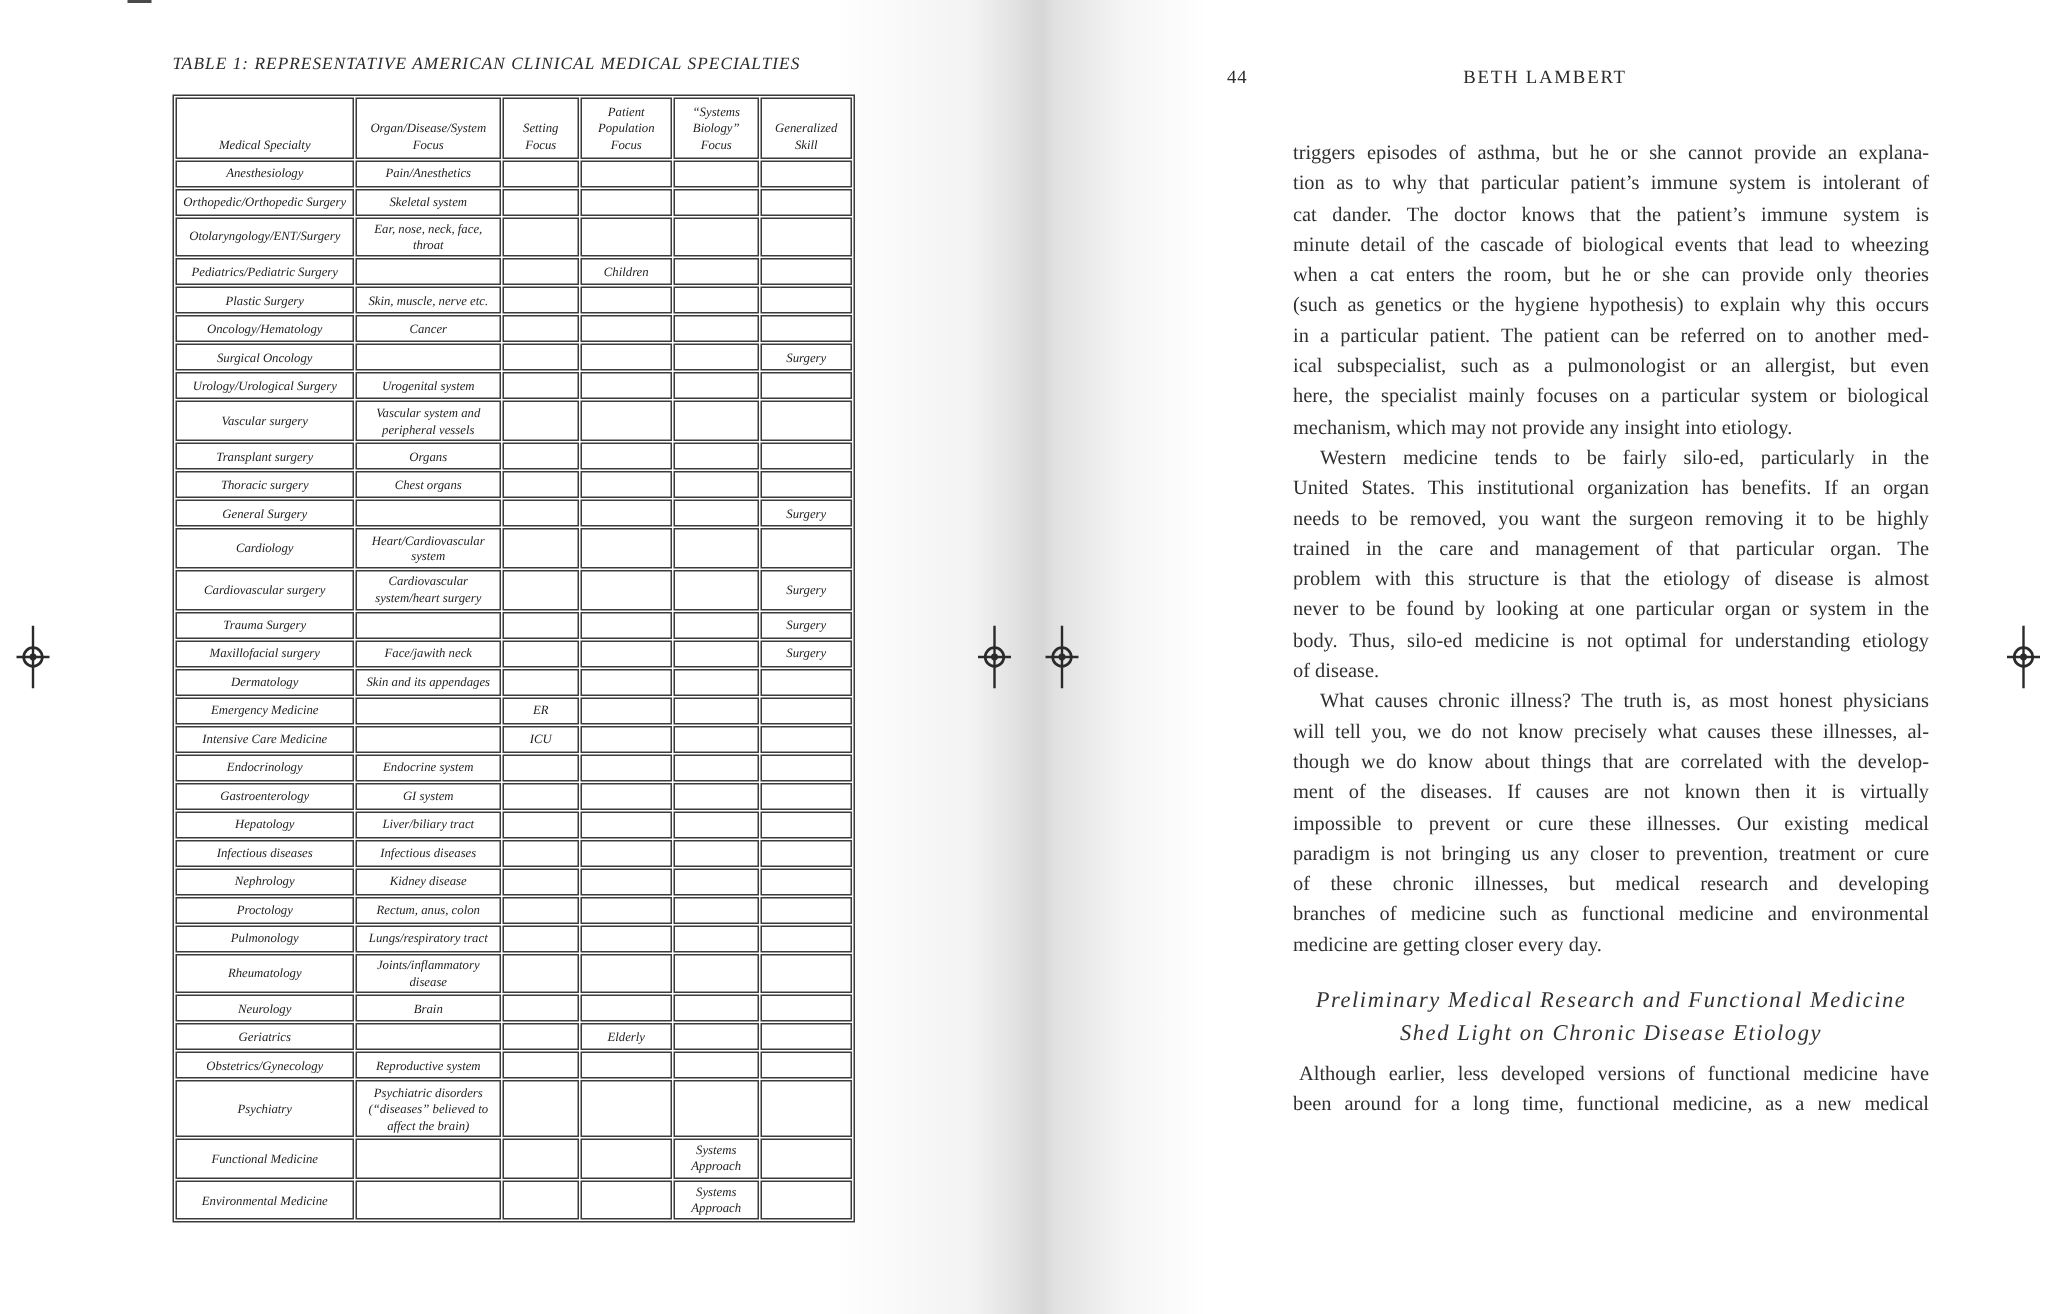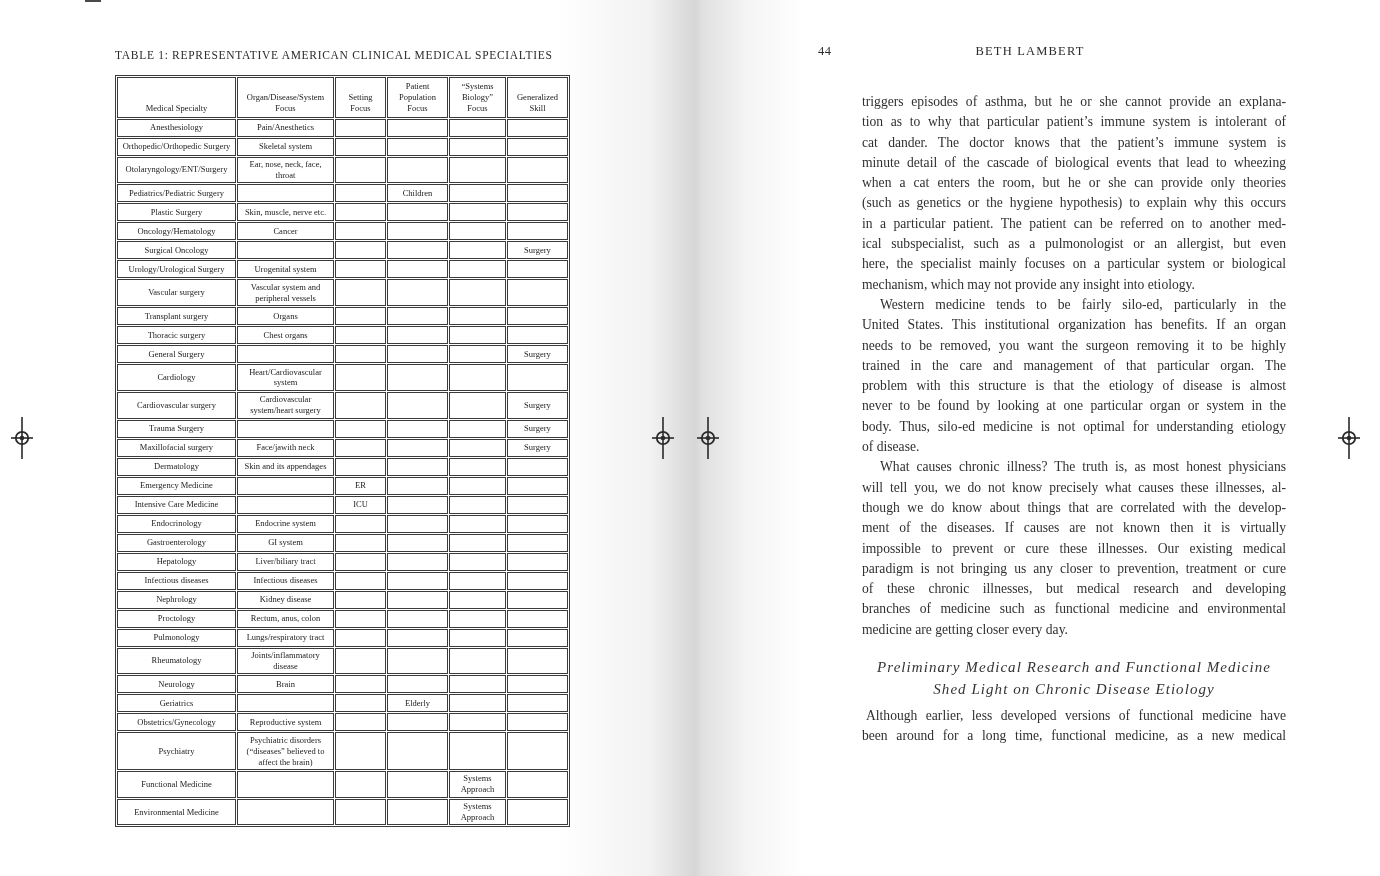--- a/index.html
+++ b/index.html
@@ -10,21 +10,21 @@
   .spread{position:absolute;inset:0;}
   .gutter-shadow{
     position:absolute;left:555px;top:0;width:250px;height:876px;pointer-events:none;
     background:linear-gradient(to right,
       rgba(0,0,0,0) 0%, rgba(0,0,0,0.05) 38%, rgba(0,0,0,0.16) 56%,
       rgba(0,0,0,0.12) 59%, rgba(0,0,0,0.04) 78%, rgba(0,0,0,0) 100%);
   }
   .crop-mark-top{position:absolute;left:85px;top:0;width:16px;height:2px;background:#4a4a4a;}
   .reg-mark{position:absolute;transform:translate(-50%,-50%);}
   
-  .left-page{position:absolute;left:0;top:12px;width:690px;height:708px;}
+  .left-page{position:absolute;left:0;top:0;width:690px;height:708px;font-style:italic;}
   .table-title{
     position:absolute;left:115px;top:37px;font-size:11.5px;letter-spacing:0.7px;
     color:#2b2b2b;white-space:nowrap;
   }
   .spec-table{
     position:absolute;left:115px;top:63px;width:452px;
     border-collapse:separate;border-spacing:1.5px;border:1px solid #3b3b3b;
     table-layout:fixed;
   }
   .spec-table th,.spec-table td{

